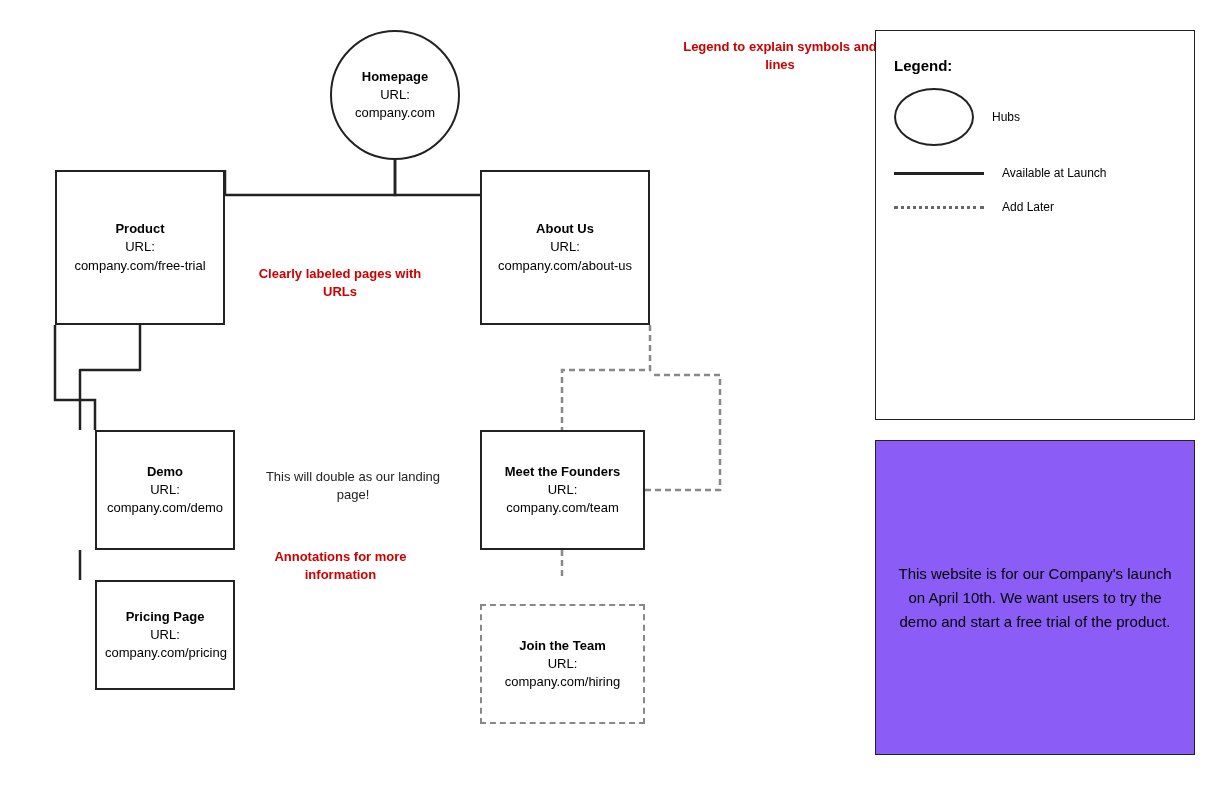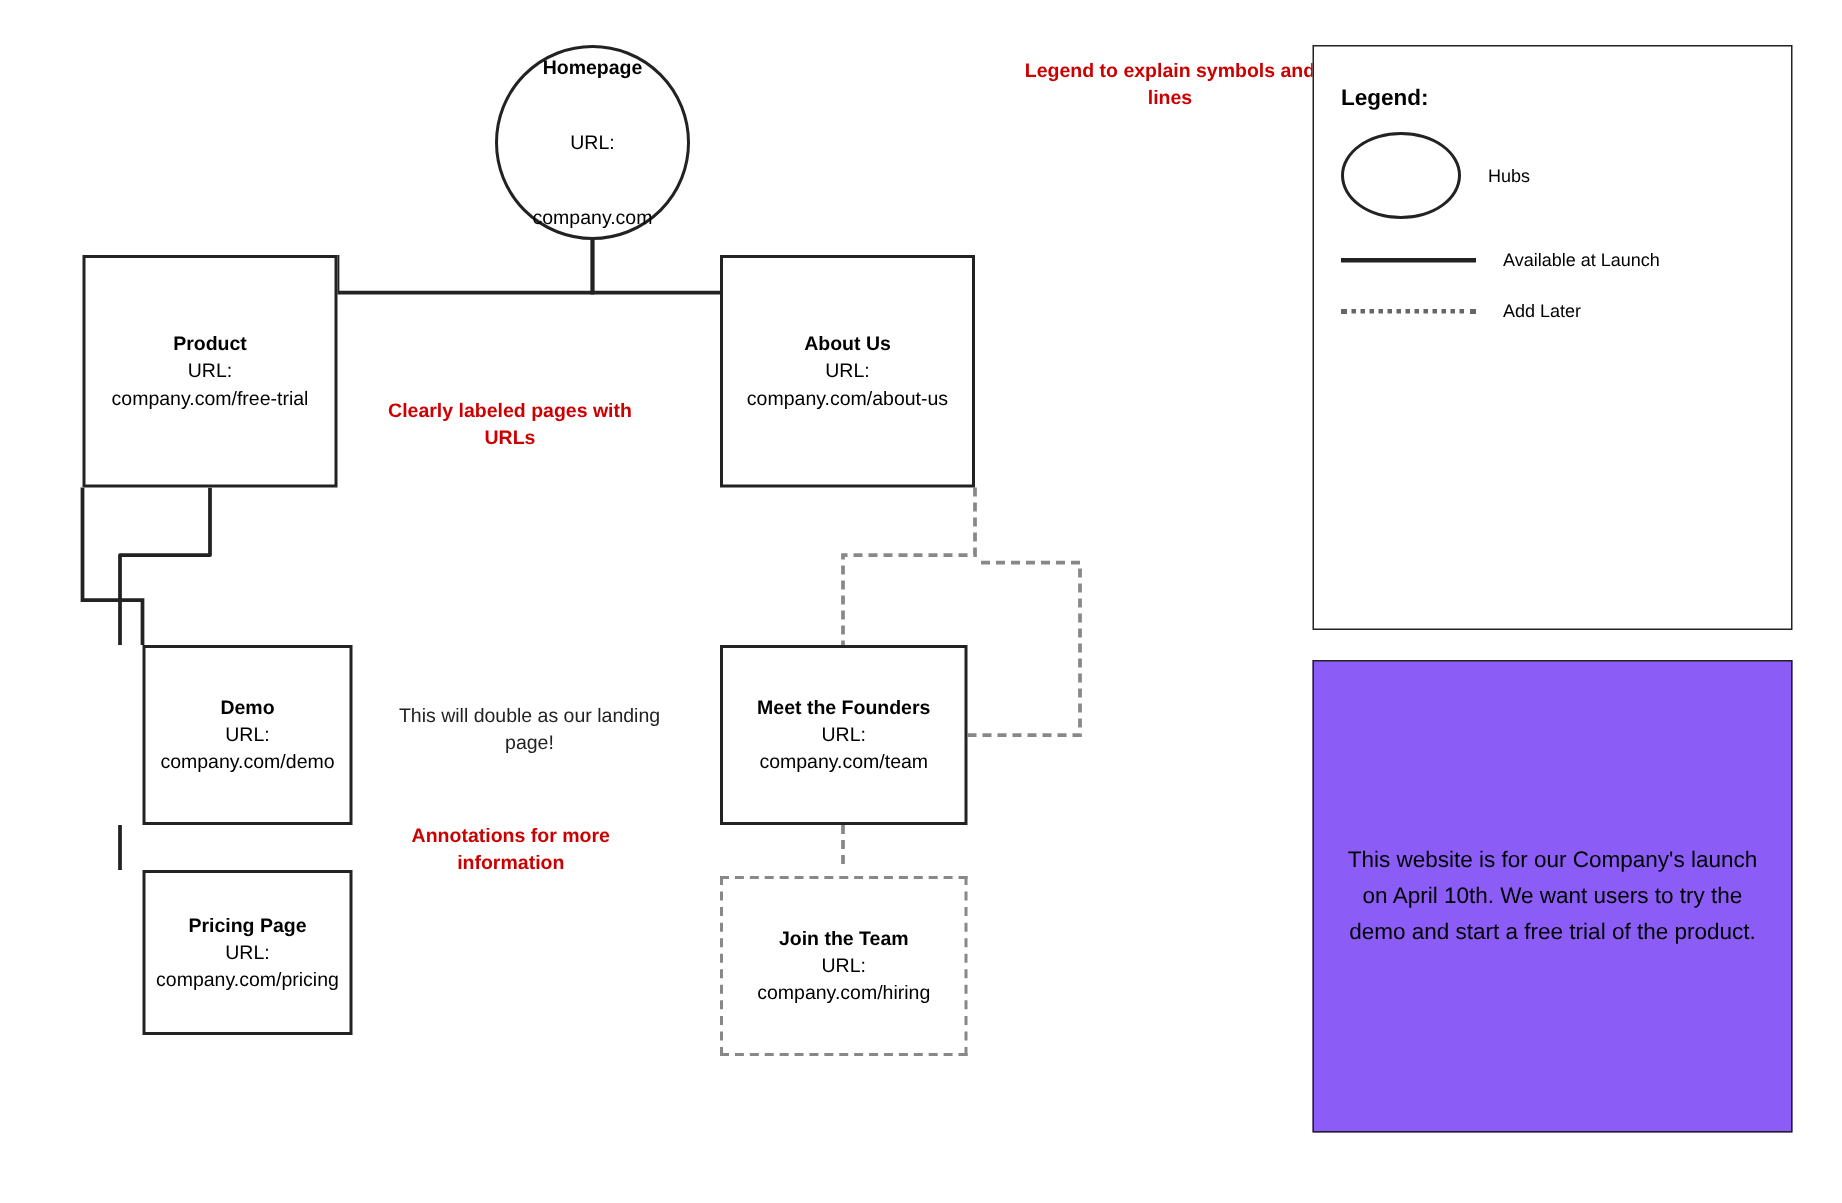--- a/index.html
+++ b/index.html
@@ -38,30 +38,28 @@
     .node-circle {
       border: 2.5px solid #222;
       border-radius: 50%;
       width: 130px;
       height: 130px;
       display: flex;
       flex-direction: column;
       align-items: center;
       justify-content: center;
       background: #fff;
-      gap: 32px;
     }
 
     .node-rect {
       border: 2.5px solid #222;
       border-radius: 0;
       background: #fff;
       display: flex;
       flex-direction: column;
-      align-items: center;
       justify-content: center;
       padding: 10px 8px;
     }
 
     .node-rect-dashed {
       border: 2.5px dashed #888;
       border-radius: 0;
       background: #fff;
       display: flex;
       flex-direction: column;
@@ -116,21 +114,21 @@
     .meetfounders-node {
       left: 480px;
       top: 430px;
       width: 165px;
       height: 120px;
     }
 
     
     .jointeam-node {
       left: 480px;
-      top: 584px;
+      top: 604px;
       width: 165px;
       height: 120px;
     }
 
     
     .annotation {
       position: absolute;
       font-size: 13px;
       color: #c00;
       text-align: center;

